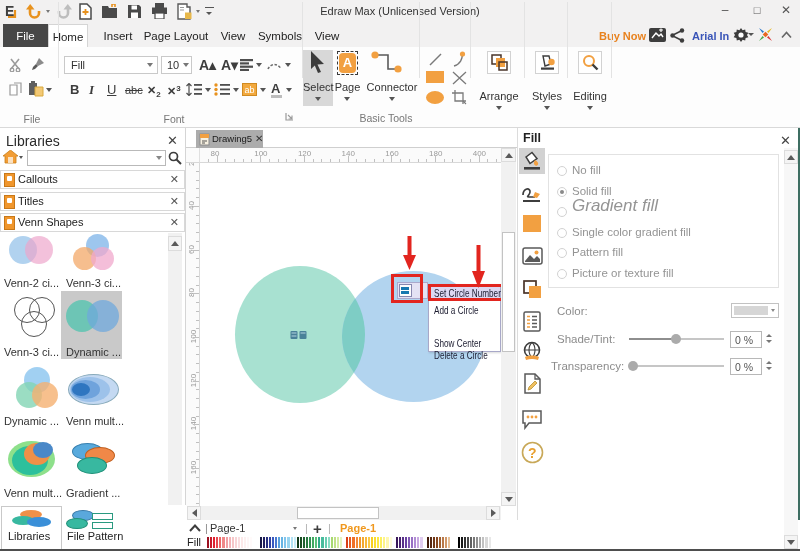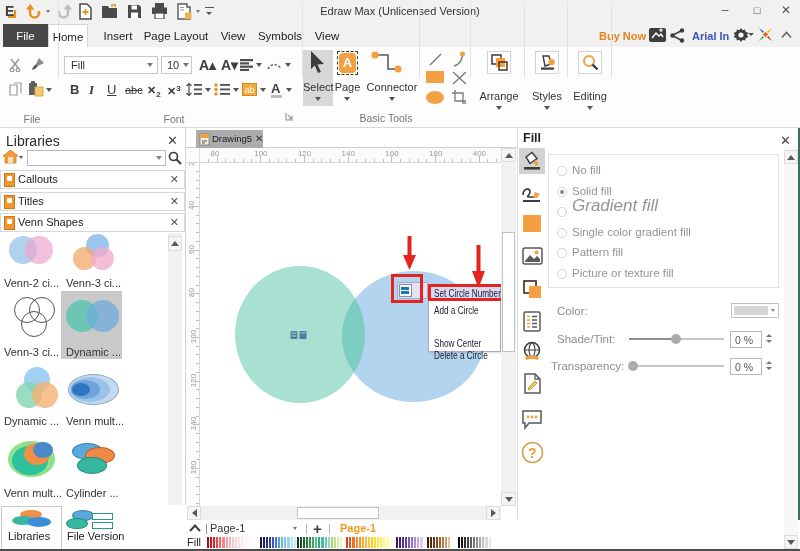--- a/index.html
+++ b/index.html
@@ -350,41 +350,41 @@
 <div class="gallbl" style="left:66px;top:415px;">Venn mult...</div>
 
 <div class="circ" style="left:8px;top:441px;width:47px;height:36px;background:#8ee08b;"></div>
 <div class="circ" style="left:12px;top:446px;width:36px;height:29px;background:#2cc09c;"></div>
 <div class="circ" style="left:24px;top:443px;width:26px;height:22px;background:#f09048;"></div>
 <div class="circ" style="left:33px;top:442px;width:20px;height:16px;background:#4a88c8;"></div>
 <div class="circ" style="left:72px;top:443px;width:31px;height:17px;background:#58aadd;border:1px solid #3880b0;"></div>
 <div class="circ" style="left:85px;top:447px;width:30px;height:17px;background:#f08848;border:1px solid #c06020;"></div>
 <div class="circ" style="left:77px;top:457px;width:30px;height:17px;background:#38b8a0;border:1px solid #209078;"></div>
 <div class="gallbl" style="left:4px;top:487px;">Venn mult...</div>
-<div class="gallbl" style="left:66px;top:487px;">Cylinder ...</div>
+<div class="gallbl" style="left:66px;top:487px;">Gradient ...</div>
 
 <div class="sbtrack" style="left:168px;top:233px;width:14px;height:295px;"></div>
 <div class="sbarrow" style="left:168px;top:236px;width:14px;height:15px;">
       <div class="tri-u"></div>
     </div>
 <div class="sbarrow" style="left:168px;top:513px;width:14px;height:15px;">
       <div class="tri-d"></div>
     </div>
 
 <div class="abs" style="left:0px;top:505px;width:186px;height:46px;background:#fff;"></div>
 <div class="abs" style="left:1px;top:506px;width:61px;height:45px;background:#fff;border:1px solid #c9c9c9;border-bottom:none;"></div>
 <div class="circ" style="left:20px;top:510px;width:22px;height:9px;background:#f09048;"></div>
 <div class="circ" style="left:12px;top:516px;width:22px;height:9px;background:#38b8a0;"></div>
 <div class="circ" style="left:27px;top:517px;width:24px;height:10px;background:#3a8fd8;"></div>
 <div class="abs" style="left:8px;top:530px;font-size:11px;color:#222;">Libraries</div>
 <div class="circ" style="left:72px;top:510px;width:22px;height:11px;background:#5aa8dc;border:1px solid #3a7aa8;"></div>
 <div class="circ" style="left:66px;top:518px;width:22px;height:11px;background:#38b8a0;border:1px solid #209078;"></div>
 <div class="abs" style="left:92px;top:513px;width:21px;height:7px;background:#fff;border:1.3px solid #2a9a80;"></div>
 <div class="abs" style="left:92px;top:522px;width:21px;height:7px;background:#fff;border:1.3px solid #2a9a80;"></div>
-<div class="abs" style="left:67px;top:530px;font-size:11px;color:#222;">File Version</div>
+<div class="abs" style="left:67px;top:530px;font-size:11px;color:#222;">File Pattern</div>
 </div>
 
 <div class="abs doctabs"></div>
 <div id="centercontent">
 <div class="abs doctab" style="left:196px;top:130px;">
   <svg style="position:absolute;left:3px;top:3px;" width="11" height="13" viewBox="0 0 11 13">
         <rect x="1" y="1" width="9" height="11" fill="#f7f0e0" stroke="#8a8a8a"></rect>
         <rect x="1" y="1" width="9" height="4" fill="#f2a041"></rect>
         <path d="M3 8 L8 8 M3 10 L6 10" stroke="#555" stroke-width="1"></path>
       </svg>

